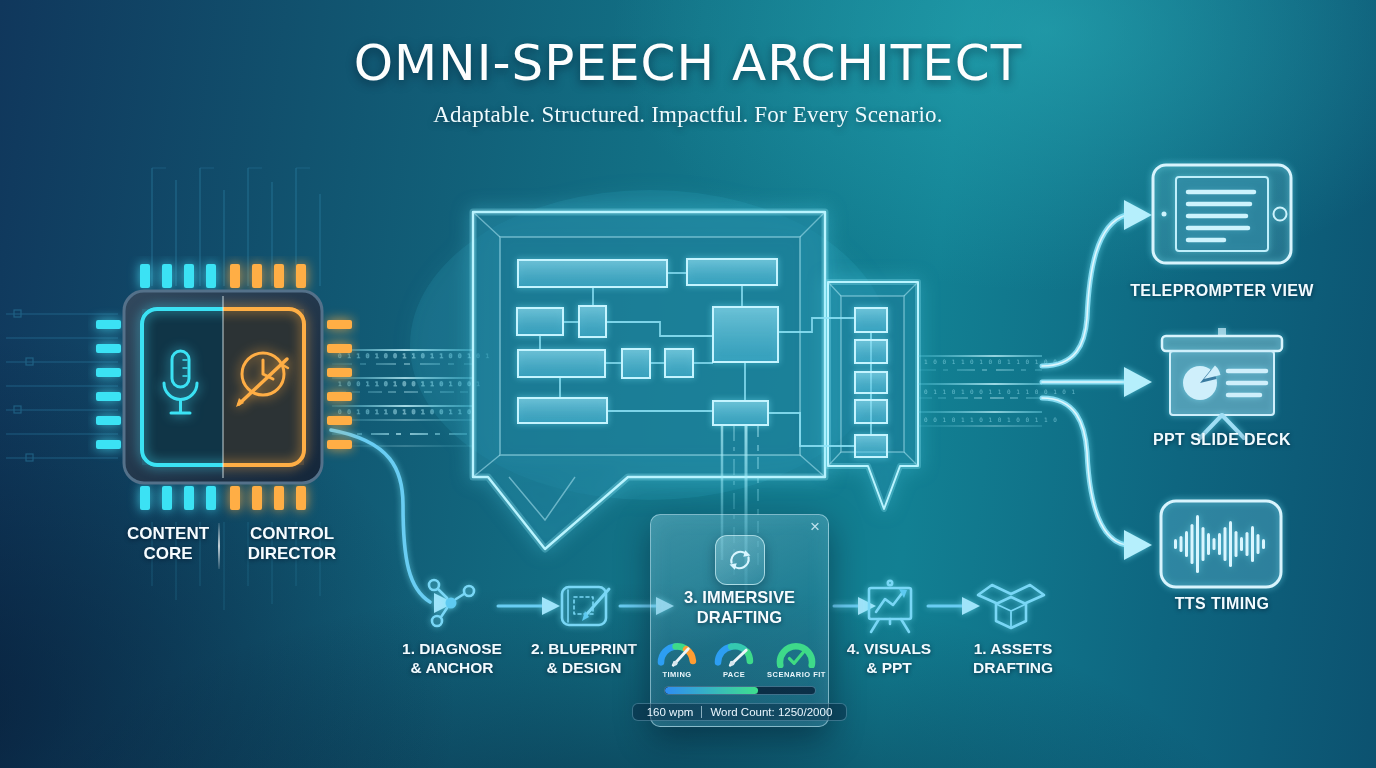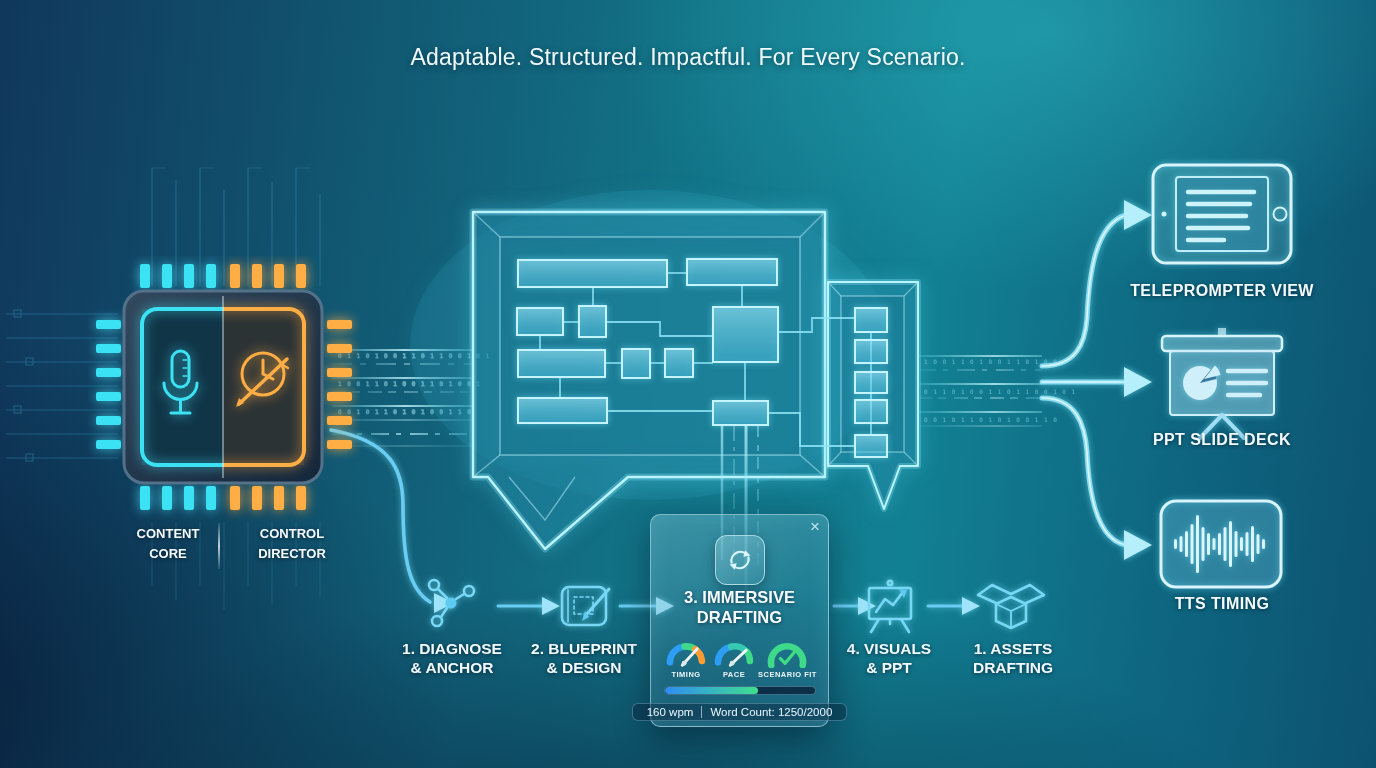--- a/index.html
+++ b/index.html
@@ -18,29 +18,29 @@
       radial-gradient(ellipse 1100px 520px at 46% 115%, rgba(5,22,48,.66), rgba(5,22,48,0) 58%),
       linear-gradient(97deg,#10375c 0%,#11536f 22%,#127387 48%,#128093 66%,#0e6680 84%,#0c5270 100%);
   }
   .abs{position:absolute}
   .decor{position:absolute;left:0;top:0}
 
   
   .title-block{position:absolute;left:0;right:0;top:34px;text-align:center;pointer-events:none}
   .title-block h1{font-family:"DejaVu Sans","Liberation Sans",sans-serif;font-weight:400;
     font-size:50px;letter-spacing:1px;color:#fdfefe;text-shadow:0 3px 10px rgba(2,24,44,.55)}
-  .title-block p{margin-top:10px;font-family:Liberation Sans, sans-serif;
+  .title-block p{margin-top:10px;font-family:Liberation Serif, serif;
     font-size:23px;color:#eefafd;letter-spacing:.2px;text-shadow:0 2px 6px rgba(2,24,44,.5)}
 
   
   .big-label{position:absolute;text-align:center;font-weight:700;font-size:16px;
     letter-spacing:.4px;color:#f2fbff;text-shadow:0 1px 4px rgba(0,20,40,.65);line-height:19px}
   .step-label{position:absolute;text-align:center;font-weight:700;font-size:15.5px;
     color:#f2fbff;text-shadow:0 1px 4px rgba(0,20,40,.65);line-height:19px}
-  .chip-label{position:absolute;text-align:center;font-weight:700;font-size:13px;
+  .chip-label{position:absolute;text-align:center;font-weight:700;font-size:17px;
     color:#f6fcff;text-shadow:0 1px 4px rgba(0,20,40,.7);line-height:20px}
   .chip-label span{display:block}
   .label-divider{position:absolute;width:2px;background:linear-gradient(rgba(255,255,255,.1),rgba(255,255,255,.75),rgba(255,255,255,.1))}
 
   
   .glow-cyan{filter:drop-shadow(0 0 6px rgba(72,226,250,.8))}
   .glow-orange{filter:drop-shadow(0 0 6px rgba(255,172,62,.85))}
   .glow-soft{filter:drop-shadow(0 0 3px rgba(120,230,250,.65))}
   .glow-big{filter:drop-shadow(0 0 9px rgba(90,220,248,.55))}
   .neon-cyan{stroke:var(--accent_cyan)}
@@ -58,21 +58,21 @@
     box-shadow:0 12px 34px rgba(2,16,34,.45), inset 0 0 22px rgba(160,230,250,.12);
     display:flex;flex-direction:column;align-items:center;padding-top:20px}
   .card-close{position:absolute;top:2px;right:8px;font-size:17px;color:#d8f2fb;opacity:.85;
     cursor:pointer;line-height:20px}
   .sync-btn{width:50px;height:50px;border-radius:12px;
     background:linear-gradient(150deg,rgba(190,240,250,.34),rgba(100,170,195,.18));
     border:1.5px solid rgba(220,250,255,.65);box-shadow:0 4px 12px rgba(0,20,40,.35);
     display:flex;align-items:center;justify-content:center;cursor:pointer}
   .card-title{margin-top:2px;text-align:center;font-weight:700;font-size:16.5px;line-height:20px;
     color:#f6fcff;text-shadow:0 1px 4px rgba(0,20,40,.6)}
-  .gauges{margin-top:9px;display:flex;gap:0;align-items:flex-end}
+  .gauges{margin-top:9px;display:flex;gap:9px;align-items:flex-end}
   .gauge{display:flex;flex-direction:column;align-items:center}
   .gauge-label{margin-top:2px;font-size:7.5px;font-weight:700;letter-spacing:.5px;color:#eaf6fb}
   .progress-track{margin-top:7px;width:152px;height:9px;border-radius:5px;
     background:rgba(7,28,52,.75);border:1px solid rgba(130,195,225,.45);overflow:hidden}
   .progress-fill{height:100%;border-radius:5px;
     background:linear-gradient(90deg,var(--progress_from),var(--progress_to))}
   .stats-pill{margin-top:8px;display:flex;align-items:center;gap:8px;
     background:rgba(8,34,60,.42);border:1px solid rgba(150,210,235,.35);border-radius:6px;
     padding:2px 14px;font-size:11.5px;color:#eaf7ff;white-space:nowrap}
   .stats-divider{width:1px;height:12px;background:rgba(220,245,255,.6)}
@@ -362,20 +362,21 @@
     <span>CONTENT</span>
       <span>CORE</span>
   </div>
   <div class="label-divider" style="left:218px;top:523px;height:46px"></div>
   <div class="chip-label" style="left:228px;top:524px;width:128px">
     <span>CONTROL</span>
       <span>DIRECTOR</span>
   </div>
 
   <header class="title-block">
+    <h1>OMNI-SPEECH ARCHITECT</h1>
     <p>Adaptable. Structured. Impactful. For Every Scenario.</p>
   </header>
 
   <svg class="abs glow-soft" style="left:1150px;top:162px" width="144" height="104" viewBox="0 0 144 104">
     <rect x="3" y="3" width="138" height="98" rx="13" fill="rgba(190,235,250,.10)" stroke="#d8f4fd" stroke-width="3"></rect>
     <rect x="26" y="15" width="92" height="74" rx="3" fill="rgba(22,105,135,.40)" stroke="#bfeffb" stroke-width="2"></rect>
     <g stroke="#cdf3fd" stroke-width="4.5" stroke-linecap="round">
       <path d="M38,30 H104"></path>
         <path d="M38,42 H100"></path>
         <path d="M38,54 H96"></path>

